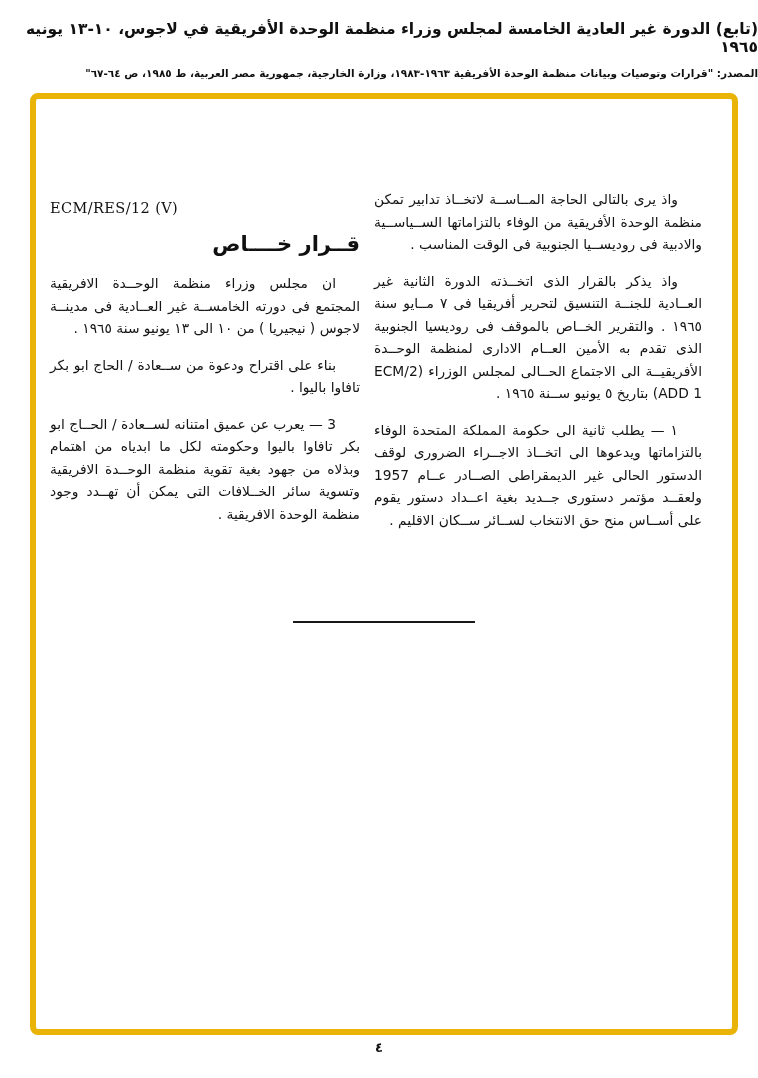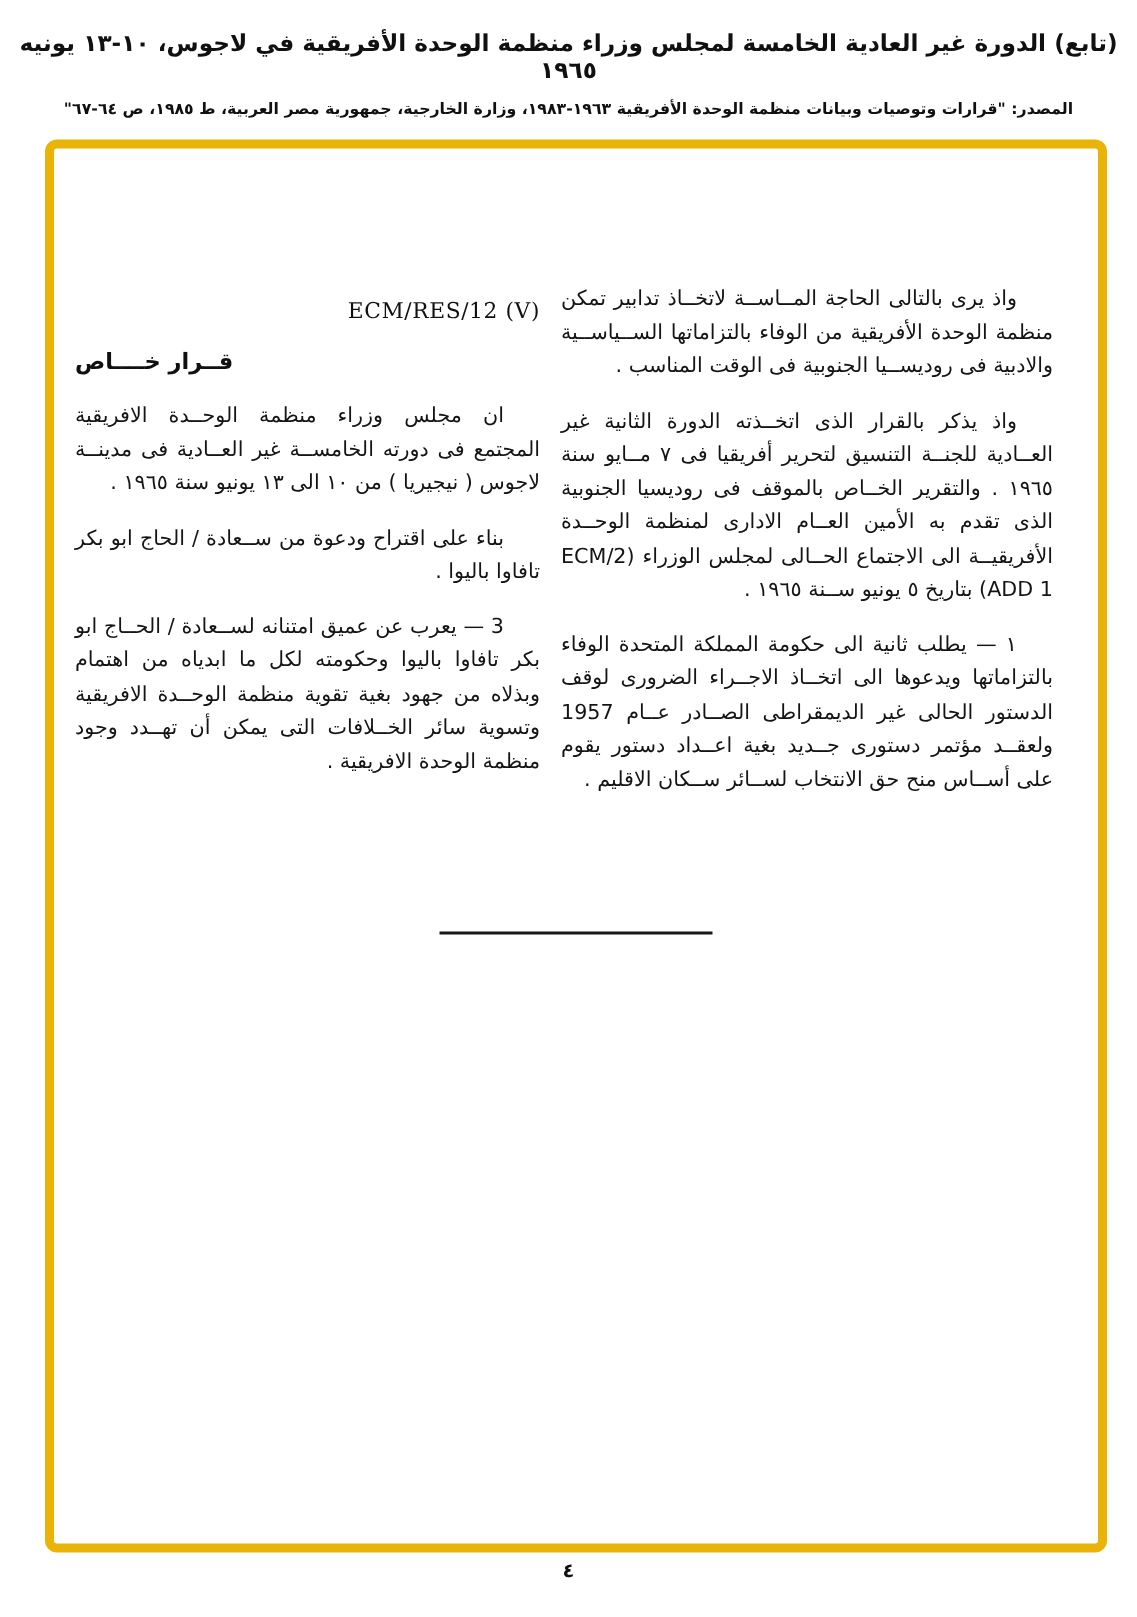--- a/index.html
+++ b/index.html
@@ -15,21 +15,20 @@
     overflow: hidden;
     font-family: "DejaVu Sans", sans-serif;
     color: #141414;
   }
   
   .header {
     position: absolute;
     top: 20px;
     left: 0;
     right: 0;
-    text-align: center;
     direction: rtl;
   }
   .header-line1 {
     font-weight: bold;
     font-size: 15.5px;
     letter-spacing: 0;
     color: #101010;
   }
   .header-line2 {
     font-weight: bold;
@@ -73,31 +72,31 @@
     margin: 0 0 14px 0;
     font-size: 13.8px;
     line-height: 22.5px;
     text-align: justify;
     text-indent: 24px;
     direction: rtl;
     color: #141414;
   }
   .reference {
     direction: ltr;
-    text-align: right;
+    text-align: left;
     font-family: "DejaVu Serif", serif;
     font-size: 14.5px;
     letter-spacing: 0.4px;
     color: #101010;
     margin: 0 0 2px 0;
   }
   .doc-title {
-    text-align: left;
+    text-align: right;
     font-weight: bold;
-    font-size: 15px;
+    font-size: 21px;
     margin: 16px 0 16px 0;
     direction: rtl;
     color: #101010;
   }
   .divider {
     position: absolute;
     top: 522px;
     left: 50%;
     transform: translateX(-50%);
     width: 182px;

